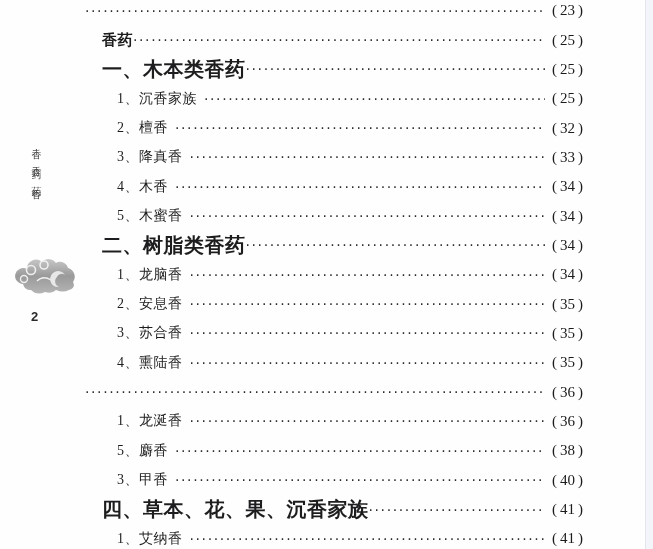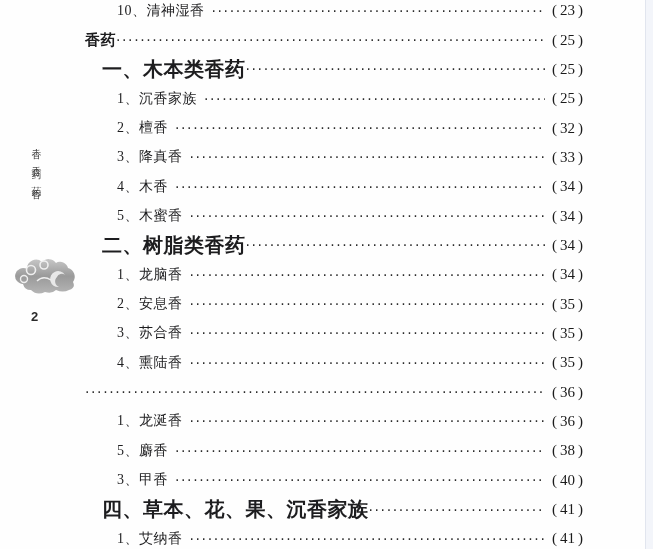--- a/index.html
+++ b/index.html
@@ -71,21 +71,21 @@
     height: 29.35px;
     display: flex;
     align-items: center;
     white-space: nowrap;
   }
   .label {
     flex: none;
     color: #1d1d1f;
   }
   .row.lvl0 .label {
-    margin-left: 0;
+    margin-left: 17px;
     font-weight: bold;
     font-size: 15px;
     font-family: "Liberation Sans", sans-serif;
     letter-spacing: 0.5px;
   }
   .row.lvl1 .label {
     margin-left: 17px;
     font-weight: bold;
     font-size: 20px;
     font-family: "Liberation Sans", sans-serif;
@@ -150,21 +150,20 @@
       <circle cx="15" cy="28" r="3.5" fill="none" stroke="#efefef" stroke-width="1.4"></circle>
       <path d="M56,24 a8,8 0 1 0 -6,12 a6,6 0 0 1 -2,-10 a5,5 0 0 1 8,-2 z" fill="#efefef" opacity="0.9"></path>
       <path d="M28,30 q6,-6 14,-1" fill="none" stroke="#efefef" stroke-width="1.4"></path>
     </svg>
   </div>
 
   <div class="folio">2</div>
 
   <div class="toc" id="toc">
       <div class="row lvl2">
-        <span class="label">10、清神湿香</span>
         <span class="leader">········································································································································································································</span>
         <span class="pagenum">( 23 )</span>
       </div>
       <div class="row lvl0">
         <span class="label">香药</span>
         <span class="leader">········································································································································································································</span>
         <span class="pagenum">( 25 )</span>
       </div>
       <div class="row lvl1">
         <span class="label">一、木本类香药</span>

